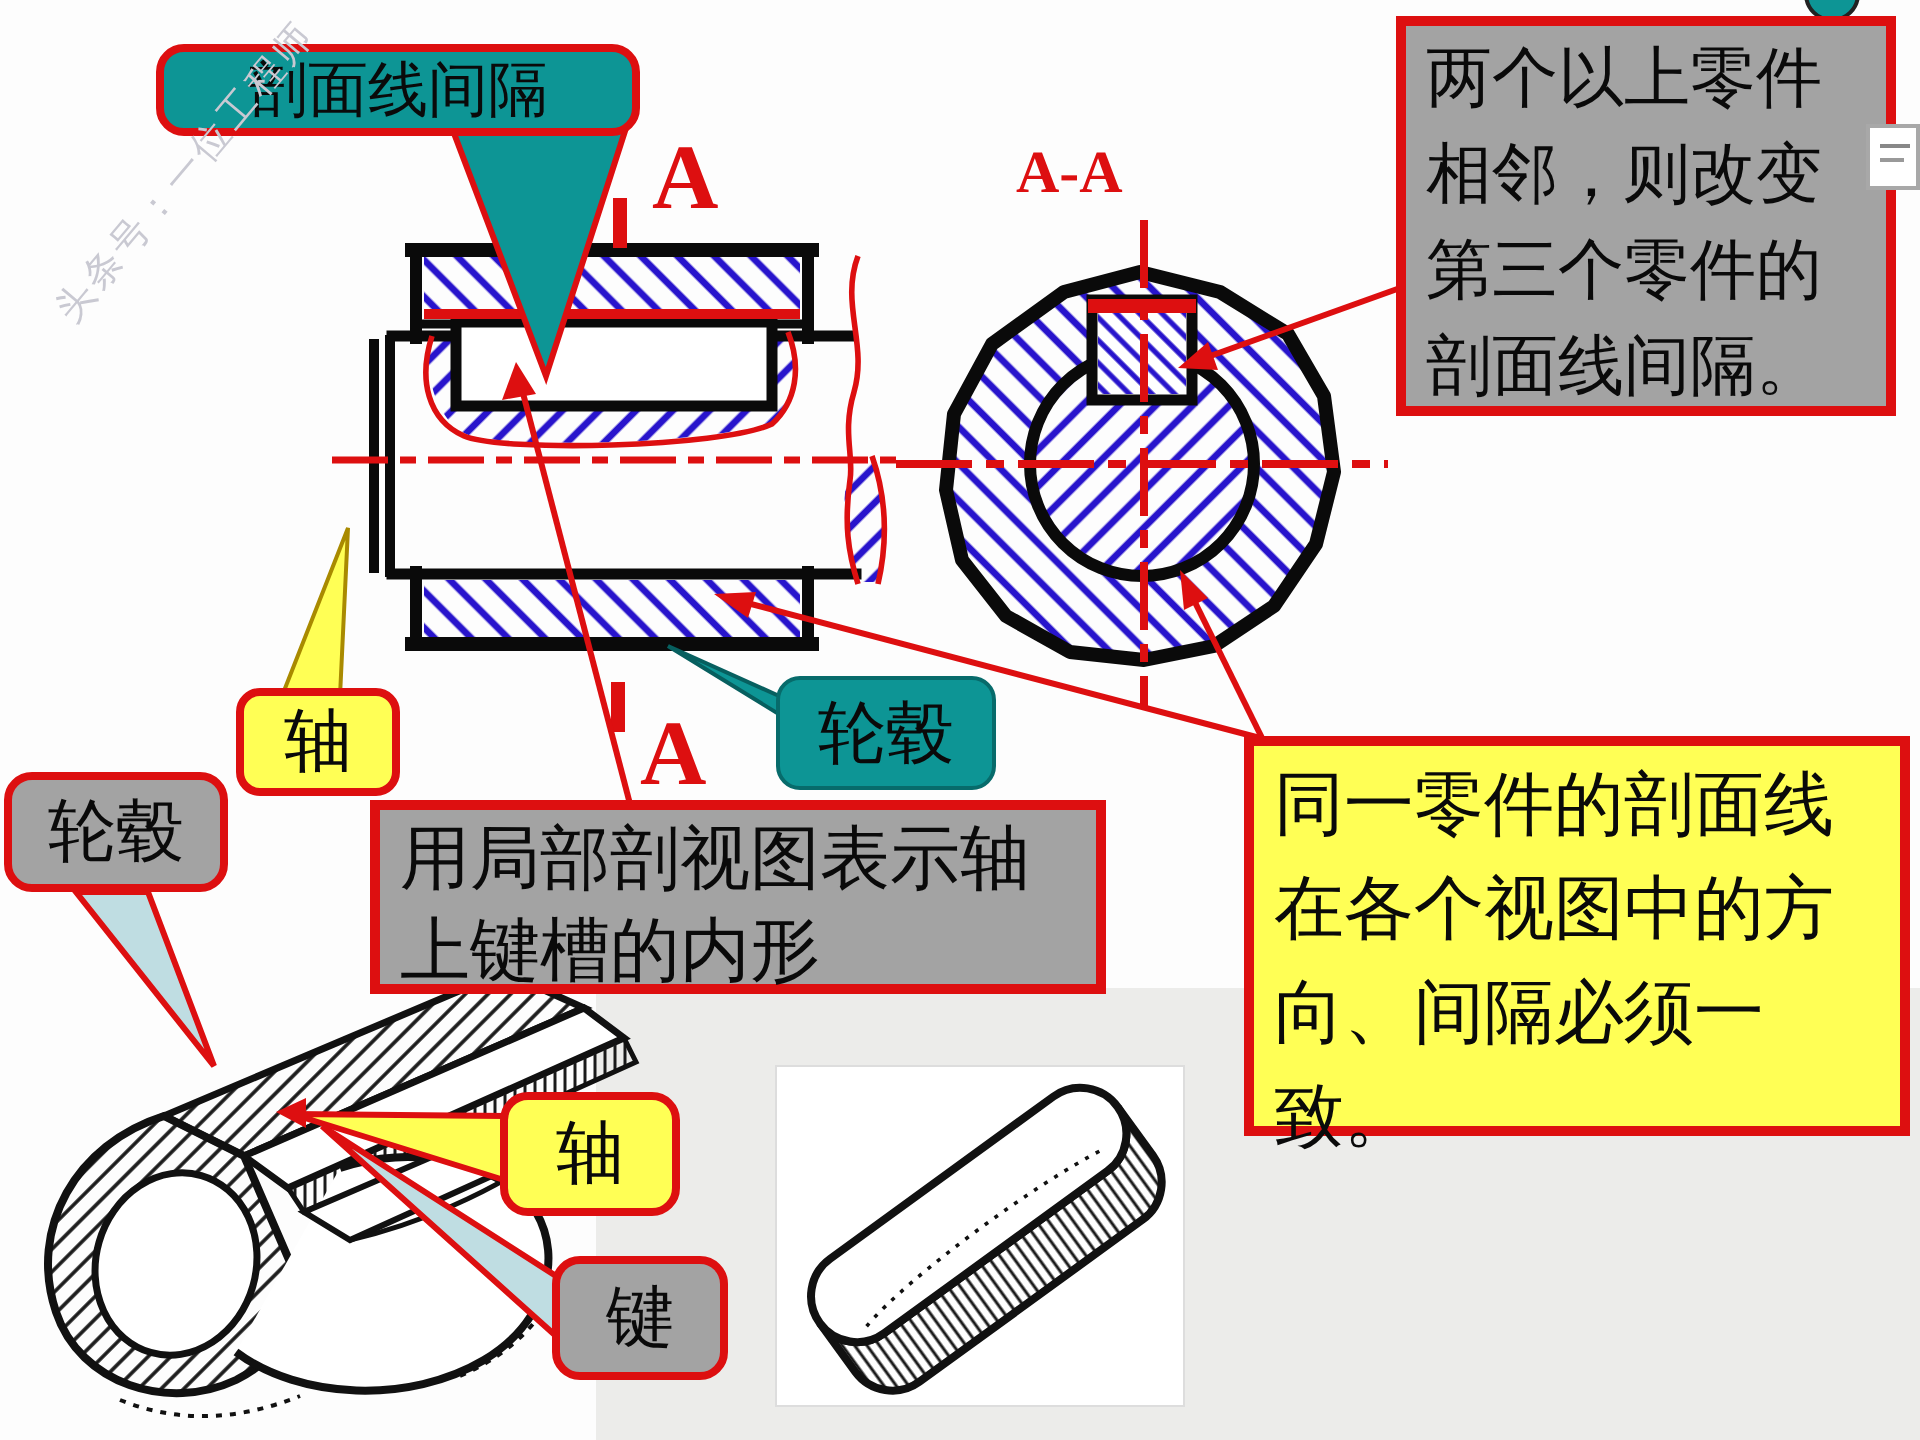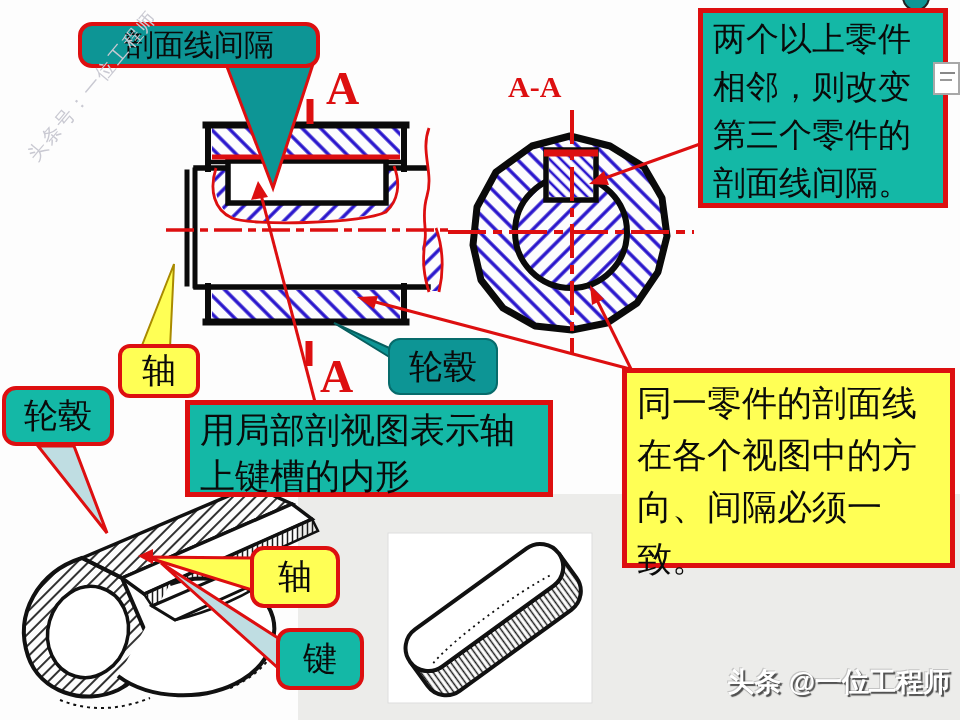--- a/index.html
+++ b/index.html
@@ -8,21 +8,21 @@
     background:#fdfdfd;font-family:"Liberation Sans",sans-serif;
   }
   .stage svg{position:absolute;left:0;top:0;}
   .abs{position:absolute;box-sizing:border-box;}
   .callout{
     display:flex;align-items:center;justify-content:center;
     color:#0a0a0a;text-align:center;
   }
   .r-border{border:4px solid #dd0f10;border-radius:14px;}
   .teal-fill{background:#0d9595;}
-  .blue-fill{background:#14b8a6;}
+  .blue-fill{background:#a3a3a3;}
   .yellow-fill{background:#ffff55;}
   .note{
     border:5px solid #dd0f10;color:#0a0a0a;
     white-space:pre-line;font-weight:400;
   }
   .red-serif{
     color:#dd0f10;font-family:"Liberation Serif",serif;font-weight:bold;
   }
   .wm-diag{
     color:#c9c9d2;font-size:19px;letter-spacing:2px;white-space:nowrap;
@@ -191,20 +191,19 @@
 <div class="abs callout yellow-fill r-border" style="left:250px;top:546px;width:90px;height:62px;font-size:34px;">
   <span>轴</span>
 </div>
 
 <div class="abs callout blue-fill r-border" style="left:276px;top:628px;width:88px;height:62px;font-size:34px;">
   <span>键</span>
 </div>
 
 <div class="abs wm-diag" style="left:22px;top:150px;">头条号：一位工程师</div>
 
-<div class="abs wm-footer" style="left:690px;top:664px;width:260px;">头条 @一位工程师</div>
 
 <div class="abs edge-widget" style="left:933px;top:62px;width:27px;height:33px;">
   <div style="margin:8px 3px 0 5px;border-top:2px solid #888;"></div>
   <div style="margin:5px 6px 0 5px;border-top:2px solid #999;"></div>
 </div>
 
 </div>
 
 </body></html>

